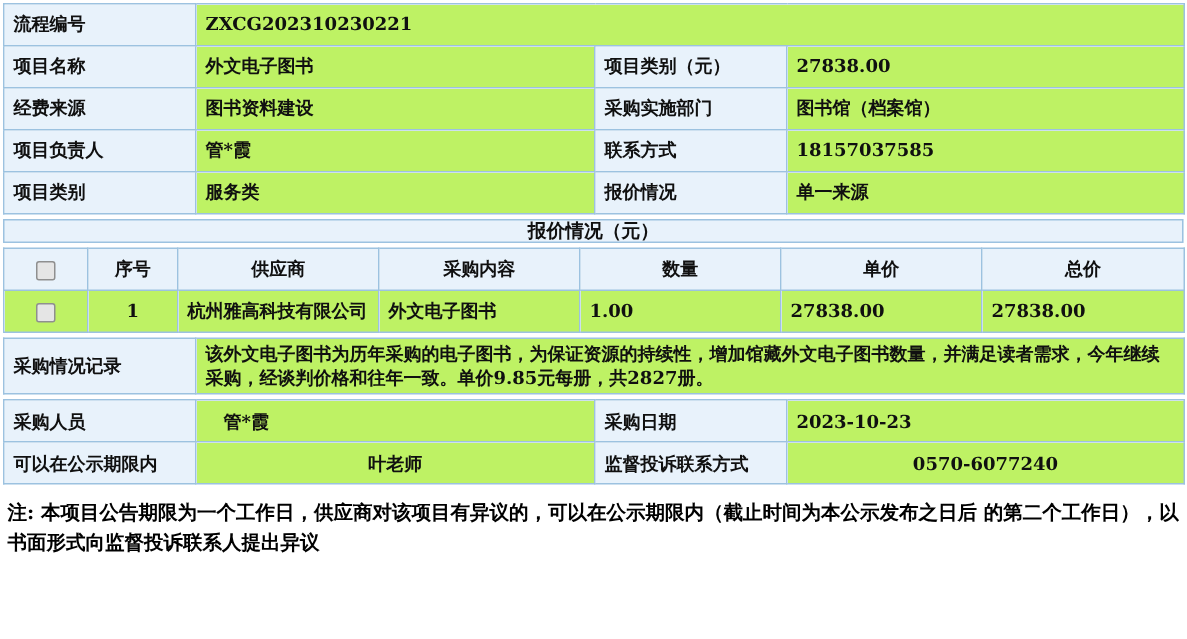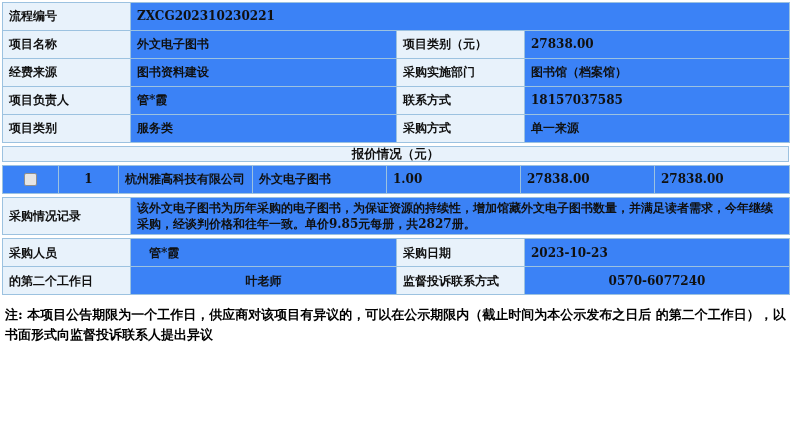--- a/index.html
+++ b/index.html
@@ -12,21 +12,21 @@
   }
   .wrap { padding:2px 2px 0 2px; }
 
   table { border-collapse:collapse; table-layout:fixed; width:787px;padding-left:20px; }
   td {
     border:1.5px solid #9cc2e0;
     font-size:12px; font-weight:700;
     vertical-align:middle;
     padding:2px 6px;
     height:28px;
-    background:#3b82f6;
+    background:#bef264;
     overflow:hidden;
     line-height:1.35;
   }
   td.lbl { background:#e8f2fb; }
   td.hdr { background:#e8f2fb; text-align:center; }
   td.ctr { text-align:center; }
   td.pad-lg { padding-left:18px; }
 
   .band {
     width:787px; height:16px; margin:3px 0;
@@ -81,39 +81,48 @@
     </tr>
     <tr>
       <td class="lbl">项目负责人</td>
       <td>管*霞</td>
       <td class="lbl">联系方式</td>
       <td>18157037585</td>
     </tr>
     <tr>
       <td class="lbl">项目类别</td>
       <td>服务类</td>
-      <td class="lbl">采购方式</td>
+      <td class="lbl">报价情况</td>
       <td>单一来源</td>
     </tr>
   </tbody>
     </table>
 
   <div class="band">报价情况（元）</div>
 
   <table>
     <colgroup>
       <col style="width:56px">
         <col style="width:60px">
         <col style="width:134px">
       <col style="width:134px">
         <col style="width:134px">
         <col style="width:134px">
         <col style="width:135px">
     </colgroup>
     <tbody>
+        <tr>
+      <td class="hdr cbcell"><span class="cb"></span></td>
+      <td class="hdr">序号</td>
+      <td class="hdr">供应商</td>
+      <td class="hdr">采购内容</td>
+      <td class="hdr">数量</td>
+      <td class="hdr">单价</td>
+      <td class="hdr">总价</td>
+    </tr>
     <tr>
       <td class="cbcell"><span class="cb"></span></td>
       <td class="ctr">1</td>
       <td>杭州雅高科技有限公司</td>
       <td>外文电子图书</td>
       <td>1.00</td>
       <td>27838.00</td>
       <td>27838.00</td>
     </tr>
   </tbody>
@@ -144,21 +153,21 @@
         <col style="width:265px">
       </colgroup>
     <tbody>
         <tr>
       <td class="lbl">采购人员</td>
       <td class="pad-lg">管*霞</td>
       <td class="lbl">采购日期</td>
       <td>2023-10-23</td>
     </tr>
     <tr>
-      <td class="lbl">的第二个工作日</td>
+      <td class="lbl">可以在公示期限内</td>
       <td class="ctr">叶老师</td>
       <td class="lbl">监督投诉联系方式</td>
       <td class="ctr">0570-6077240</td>
     </tr>
   </tbody>
     </table>
 
   <div class="note">注: 本项目公告期限为一个工作日，供应商对该项目有异议的，可以在公示期限内（截止时间为本公示发布之日后 的第二个工作日），以书面形式向监督投诉联系人提出异议</div>
 
 </div>

